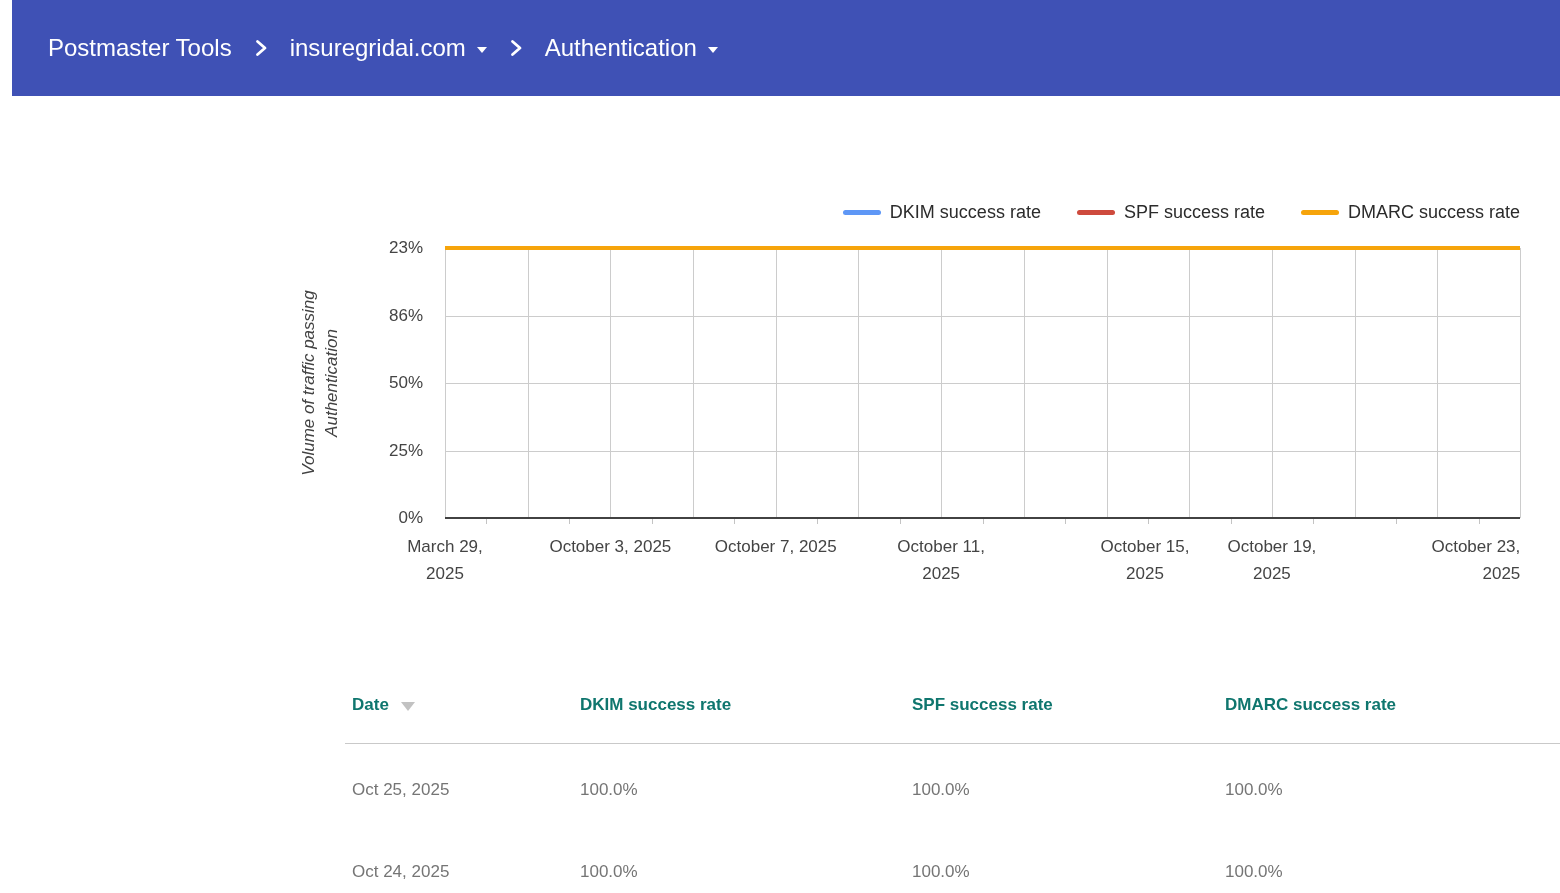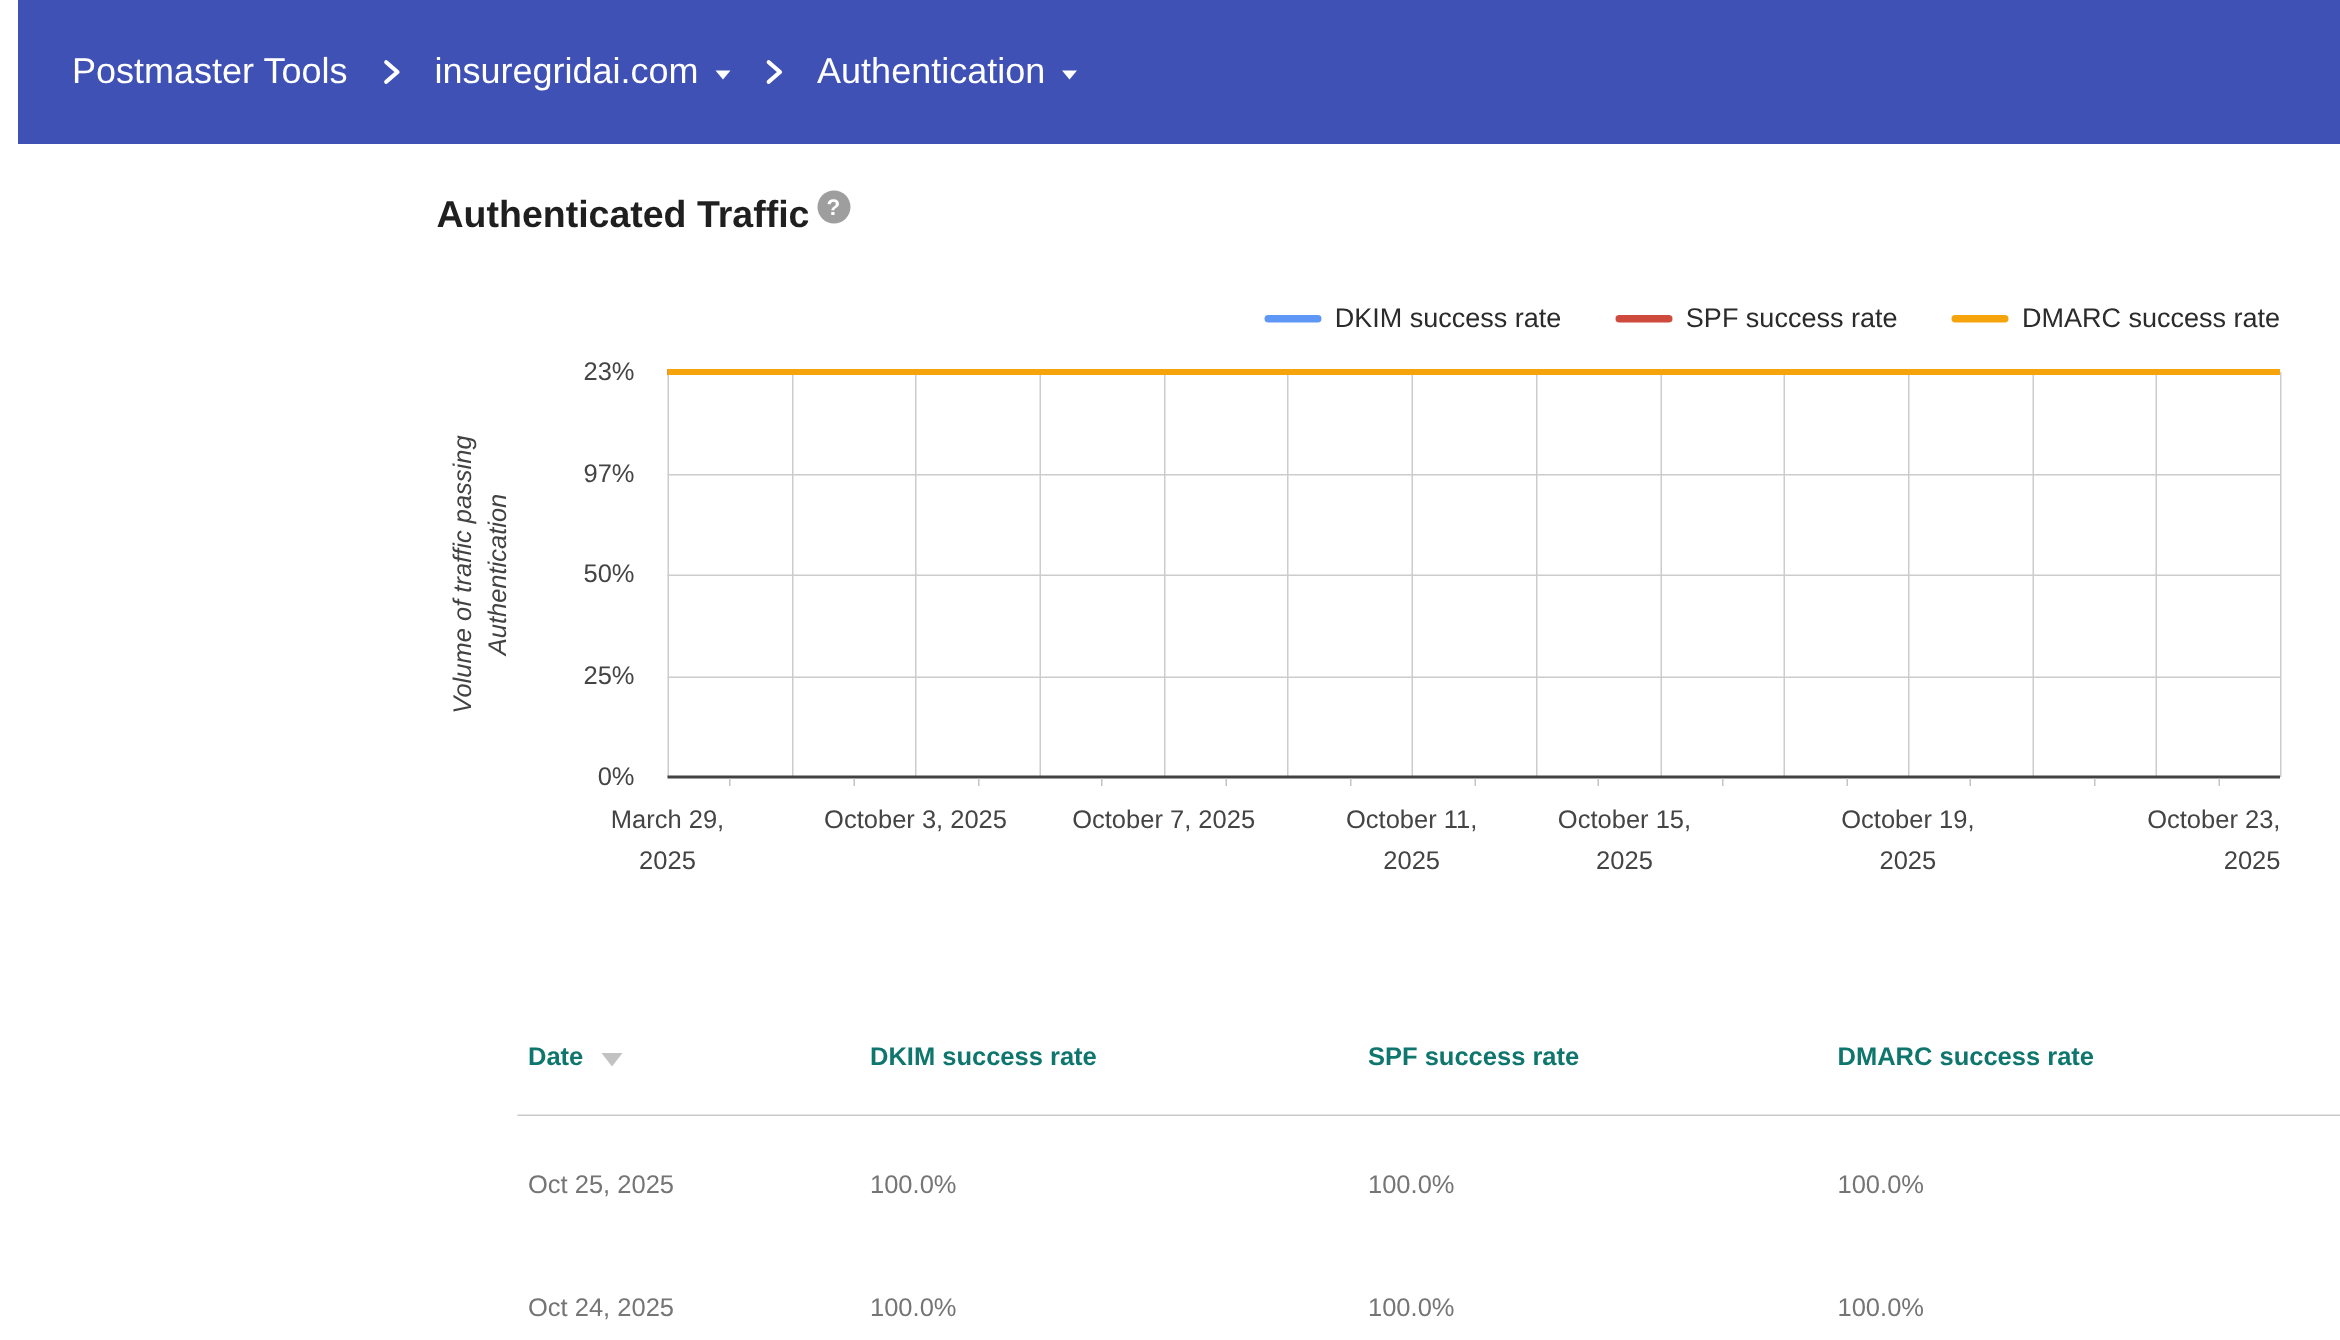--- a/index.html
+++ b/index.html
@@ -69,24 +69,20 @@
       <svg width="14" height="20" viewBox="0 0 14 20">
           <path d="M3.5 3.5 L11 10 L3.5 16.5" stroke="#ffffff" stroke-width="2.8" fill="none" stroke-linecap="round" stroke-linejoin="round"></path>
         </svg>
     </span>
     <span class="crumb">
       <span>Authentication</span>
       <span class="caret-down"></span>
     </span>
   </div>
 
-  <div id="title-row">
-    <span id="page-title">Authenticated Traffic</span>
-    <span id="help-icon">?</span>
-  </div>
 
   <div id="legend">
       <div class="legend-item">
         <div class="legend-swatch" style="background: rgb(94, 151, 246);"></div>
         <div class="legend-label">DKIM success rate</div>
       </div>
       <div class="legend-item">
         <div class="legend-swatch" style="background: rgb(206, 74, 61);"></div>
         <div class="legend-label">SPF success rate</div>
       </div>
@@ -98,21 +94,21 @@
 
   <div id="chart-layer">
     <div id="ylabel">
         <div>Volume of traffic passing</div>
         <div>Authentication</div>
       </div>
     <div id="plot-area"></div>
   <div class="gridline-h" style="left: 433px; top: 248px; width: 1075px;"></div>
       <div class="y-tick-label" style="left: 331px; top: 238px;">23%</div>
       <div class="gridline-h" style="left: 433px; top: 315.5px; width: 1075px;"></div>
-      <div class="y-tick-label" style="left: 331px; top: 305.5px;">97%</div>
+      <div class="y-tick-label" style="left: 331px; top: 305.5px;">86%</div>
       <div class="gridline-h" style="left: 433px; top: 383px; width: 1075px;"></div>
       <div class="y-tick-label" style="left: 331px; top: 373px;">50%</div>
       <div class="gridline-h" style="left: 433px; top: 450.5px; width: 1075px;"></div>
       <div class="y-tick-label" style="left: 331px; top: 440.5px;">25%</div>
       <div class="y-tick-label" style="left: 331px; top: 508px;">0%</div>
       <div class="gridline-v" style="left: 433px; top: 248px; height: 270px;"></div>
       <div class="gridline-v" style="left: 515.692px; top: 248px; height: 270px;"></div>
       <div class="gridline-v" style="left: 598.385px; top: 248px; height: 270px;"></div>
       <div class="gridline-v" style="left: 681.077px; top: 248px; height: 270px;"></div>
       <div class="gridline-v" style="left: 763.769px; top: 248px; height: 270px;"></div>
@@ -146,21 +142,21 @@
       <div class="x-tick-label" style="left: 515.385px; top: 533px;">
         <div>October 3, 2025</div>
       </div>
       <div class="x-tick-label" style="left: 680.769px; top: 533px;">
         <div>October 7, 2025</div>
       </div>
       <div class="x-tick-label" style="left: 846.154px; top: 533px;">
         <div>October 11,</div>
         <div>2025</div>
       </div>
-      <div class="x-tick-label" style="left: 988px; top: 533px;">
+      <div class="x-tick-label" style="left: 1050px; top: 533px;">
         <div>October 15,</div>
         <div>2025</div>
       </div>
       <div class="x-tick-label" style="left: 1176.92px; top: 533px;">
         <div>October 19,</div>
         <div>2025</div>
       </div>
       <div class="x-tick-label" style="left: 1342.31px; top: 533px; text-align: right;">
         <div>October 23,</div>
         <div>2025</div>

